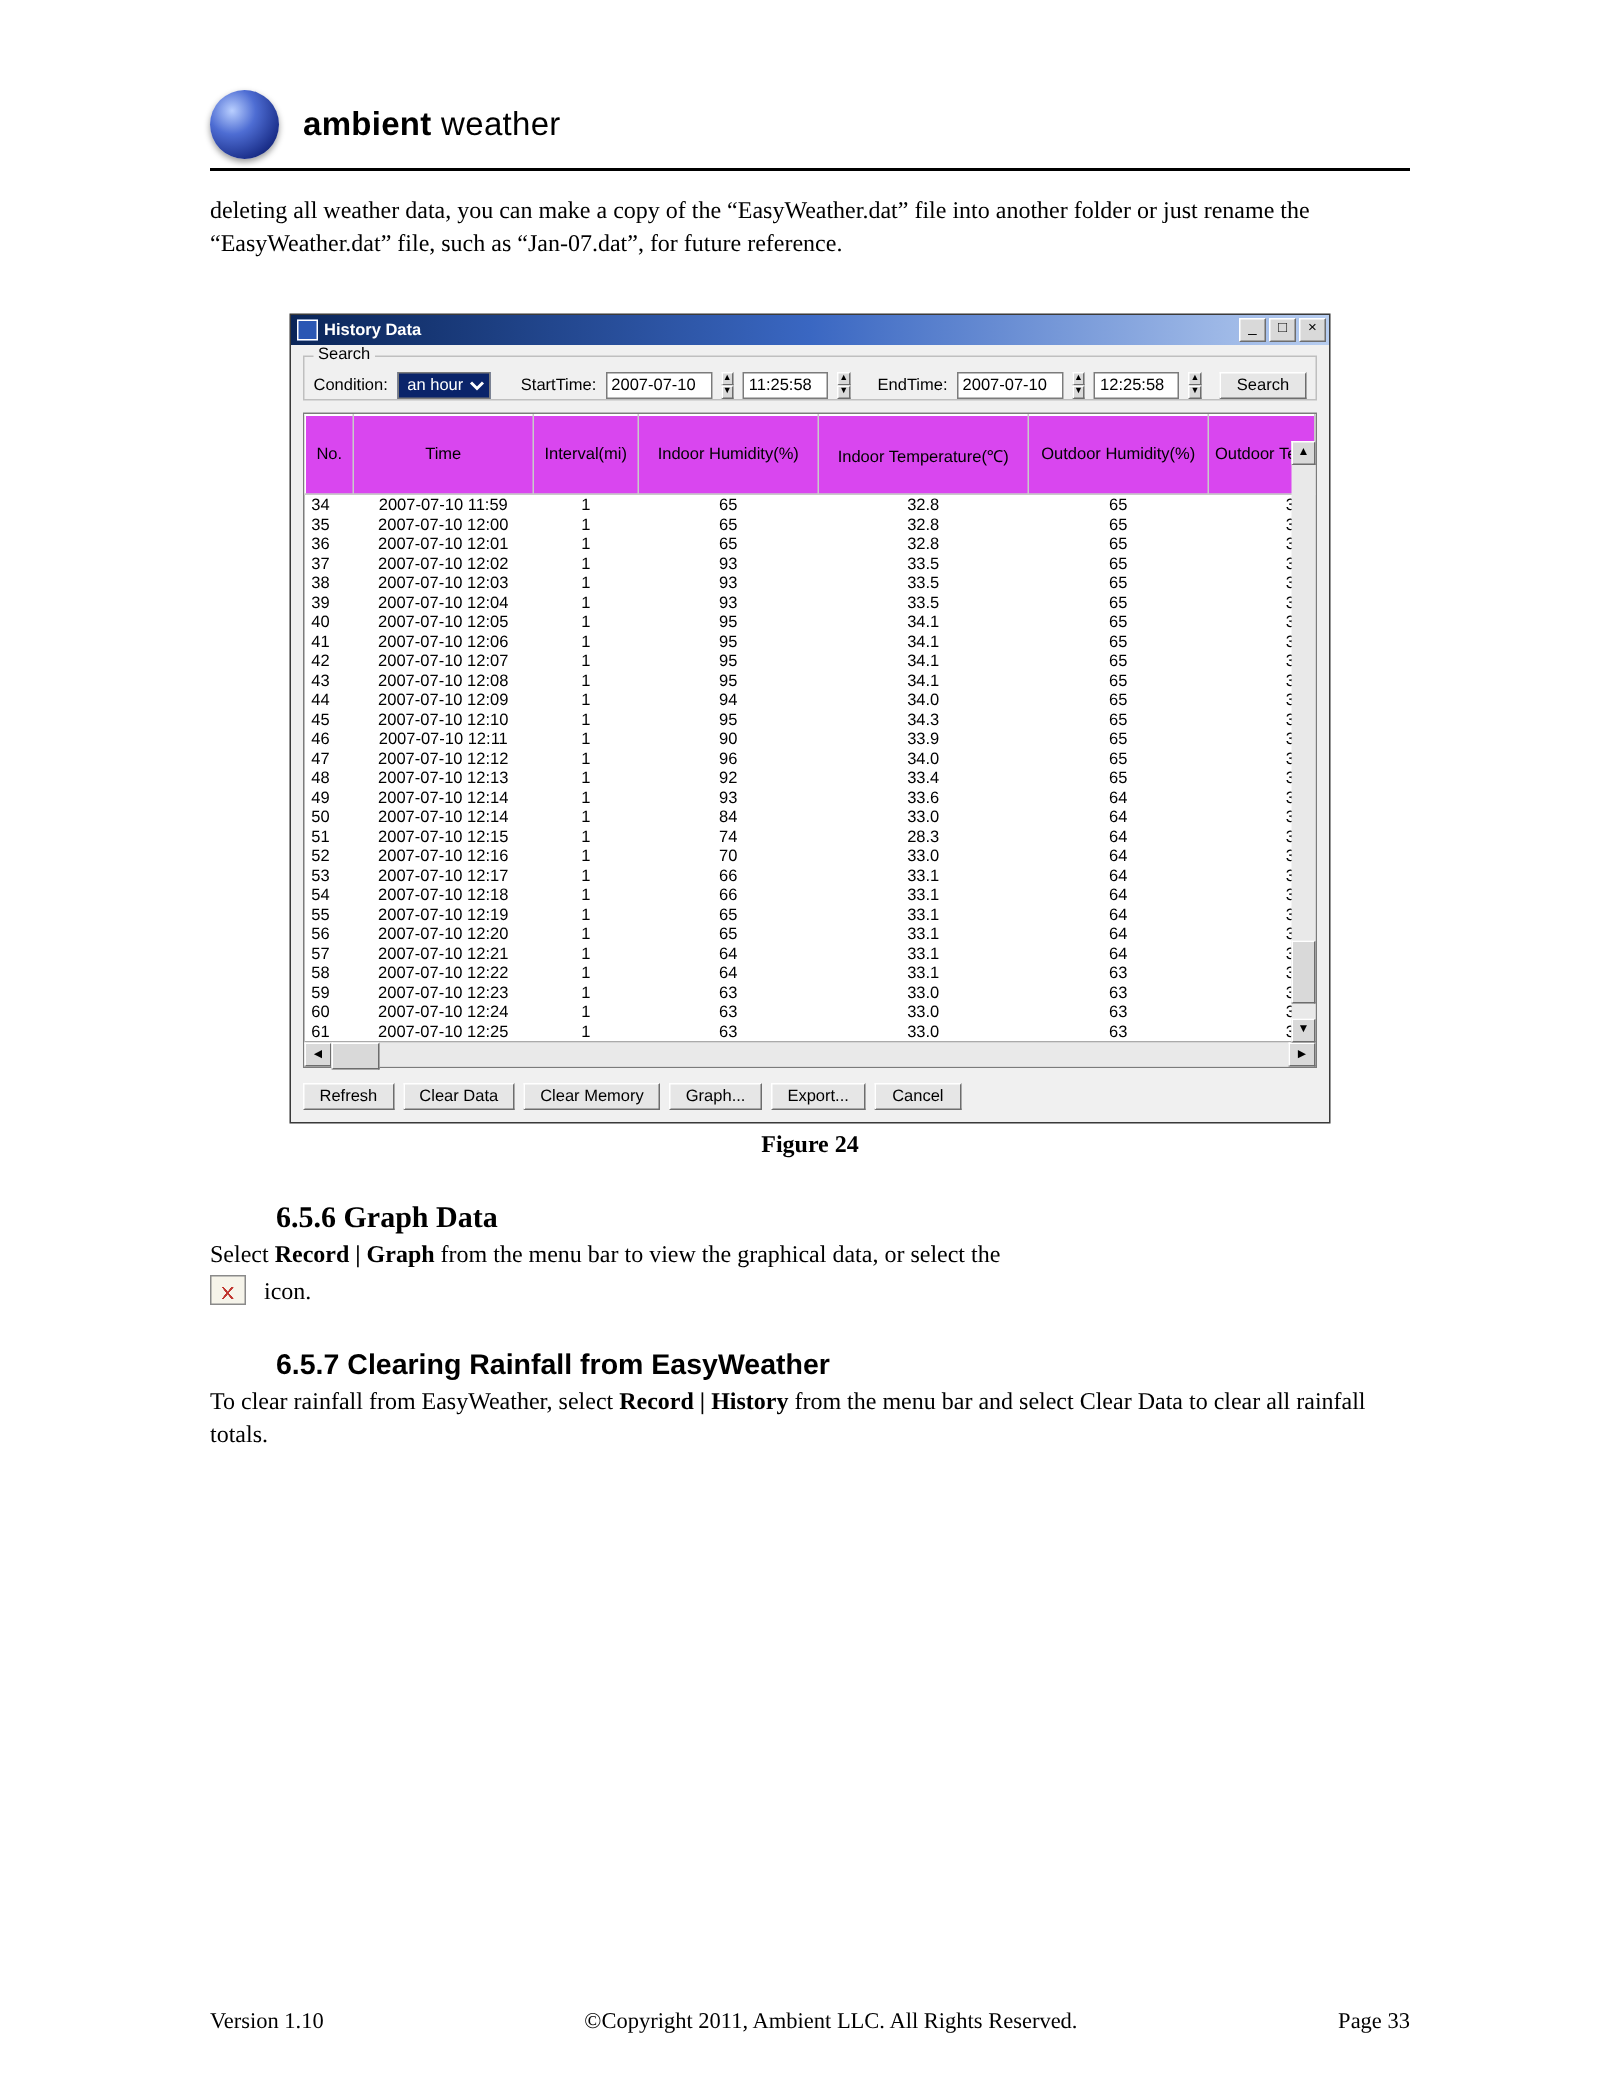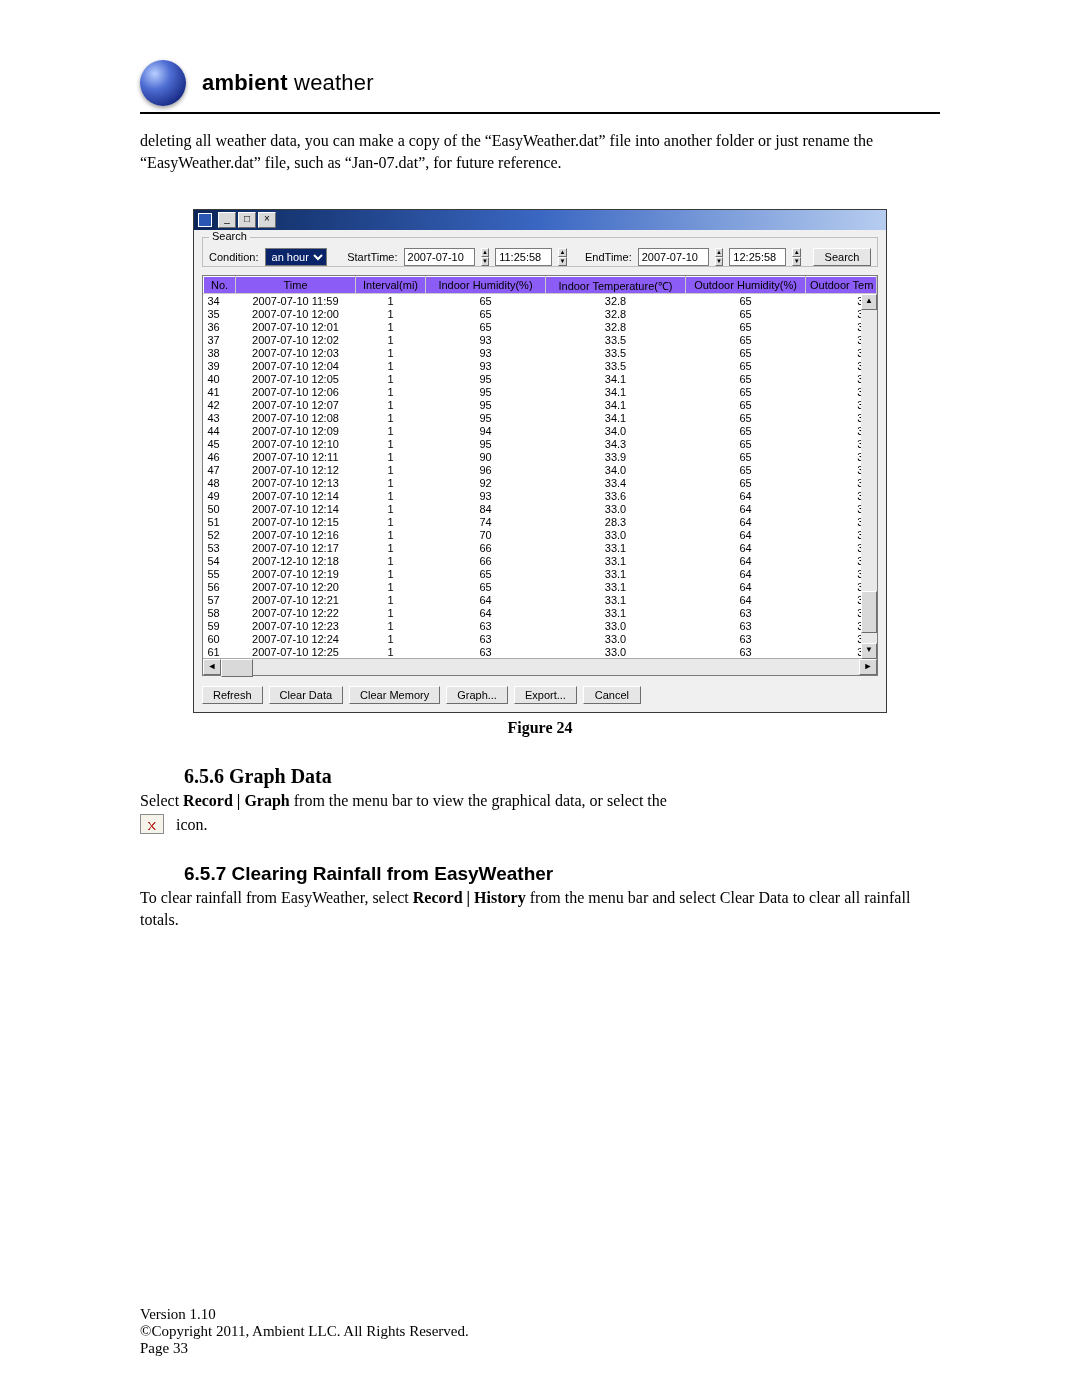--- a/index.html
+++ b/index.html
@@ -142,25 +142,25 @@
     background:#fff;
     position:relative;
   }
   table.grid{
     border-collapse:collapse;
     width:100%;
     table-layout:fixed;
     font-size:11px;
   }
   table.grid th{
-    background:#8b5cf6;
+    background:#d946ef;
     border:1px solid #c9c9c9;
     border-top-color:#fff;border-left-color:#fff;
     font-weight:400;
-    padding:0 4px;
+    padding:18px 4px;
     text-align:center;
     height:16px;
     overflow:hidden;white-space:nowrap;
   }
   table.grid td{
     padding:0 4px;
     height:13px;
     white-space:nowrap;
     overflow:hidden;
   }
@@ -256,40 +256,40 @@
       linear-gradient(130deg,transparent 45%,#c03630 46%,#c03630 52%,transparent 53%),
       linear-gradient(50deg,transparent 45%,#c03630 46%,#c03630 52%,transparent 53%);
   }
   .footer{
     position:absolute;
     left:140px;right:140px;
     bottom:40px;
     display:flex;
     justify-content:space-between;
     font-size:15px;
-    flex-direction:column;
   }
 </style>
 </head>
 <body>
 
 <div class="page">
 
   <div class="header">
     <div class="logo"></div>
     <div class="brand">
       <span class="b">ambient</span><span> weather</span>
     </div>
   </div>
 
   <p class="intro">deleting all weather data, you can make a copy of the “EasyWeather.dat” file into another folder or just rename the “EasyWeather.dat” file, such as “Jan-07.dat”, for future reference.</p>
 
   <div class="window">
     <div class="titlebar">
       <span class="win-icon"></span>
+      <span class="title">History Data</span>
       <span class="winbtn">_</span>
       <span class="winbtn">□</span>
       <span class="winbtn">×</span>
     </div>
     <div class="window-body">
 
       <div class="fieldset">
         <span class="legend">Search</span>
         <div class="search-row">
           <span class="lbl">Condition:</span>
@@ -523,21 +523,21 @@
                 <td>53</td>
                 <td class="ta-c">2007-07-10 12:17</td>
                 <td class="ta-c">1</td>
                 <td class="ta-c">66</td>
                 <td class="ta-c">33.1</td>
                 <td class="ta-c">64</td>
                 <td class="ta-r">32.</td>
               </tr>
               <tr>
                 <td>54</td>
-                <td class="ta-c">2007-12-10 12:18</td>
+                <td class="ta-c">2007-07-10 12:18</td>
                 <td class="ta-c">1</td>
                 <td class="ta-c">66</td>
                 <td class="ta-c">33.1</td>
                 <td class="ta-c">64</td>
                 <td class="ta-r">32.</td>
               </tr>
               <tr>
                 <td>55</td>
                 <td class="ta-c">2007-07-10 12:19</td>
                 <td class="ta-c">1</td>

